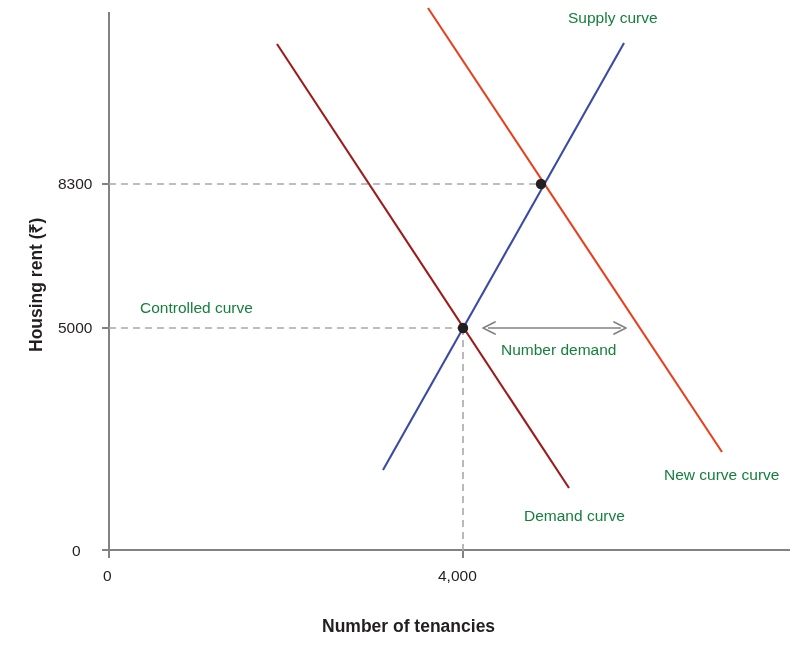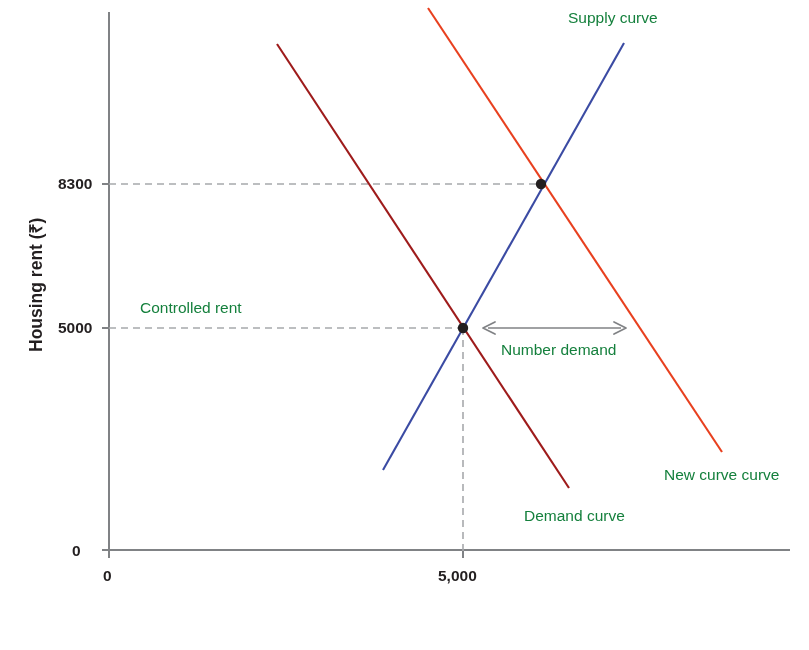--- a/index.html
+++ b/index.html
@@ -27,21 +27,20 @@
   .lbl {
     position: absolute;
     color: #15803d;
     font-family: "Liberation Sans", sans-serif;
     white-space: nowrap;
     line-height: 1;
   }
   .tick-label {
     font-size: 15.5px;
     color: #231f20;
-    font-weight: bold;
   }
   .series-label {
     font-size: 15.5px;
   }
   .annot-label {
     font-size: 15.5px;
   }
   .axis-title {
     font-size: 17.5px;
     font-weight: bold;
@@ -88,24 +87,25 @@
       <polyline points="614,322 626,328 614,334" fill="none" stroke="#808285" stroke-width="1.7" stroke-linecap="round" stroke-linejoin="round"></polyline>
     </g>
 
   </svg>
 
   <div class="lbl tick-label" style="left:72px; top:543px;">0</div>
   <div class="lbl tick-label" style="left:58px; top:320px;">5000</div>
   <div class="lbl tick-label" style="left:58px; top:176px;">8300</div>
 
   <div class="lbl tick-label" style="left:103px; top:568px;">0</div>
-  <div class="lbl tick-label" style="left:438px; top:568px;">5,000</div>
+  <div class="lbl tick-label" style="left:438px; top:568px;">4,000</div>
 
   <div class="lbl axis-title" id="y-axis-title" style="left:28px; top:352px;">Housing rent (₹)</div>
+  <div class="lbl axis-title" style="left:322px; top:618px;">Number of tenancies</div>
 
   <div class="lbl series-label" style="left:568px; top:10px;">Supply curve</div>
   <div class="lbl series-label" style="left:510px; top:508px;margin-left:14px;">Demand curve</div>
   <div class="lbl series-label" style="left:664px; top:467px;">New curve curve</div>
 
-  <div class="lbl annot-label" style="left:140px; top:300px;">Controlled rent</div>
+  <div class="lbl annot-label" style="left:140px; top:300px;">Controlled curve</div>
   <div class="lbl annot-label" style="left:501px; top:342px;">Number demand</div>
 
 </div>
 
 </body></html>

